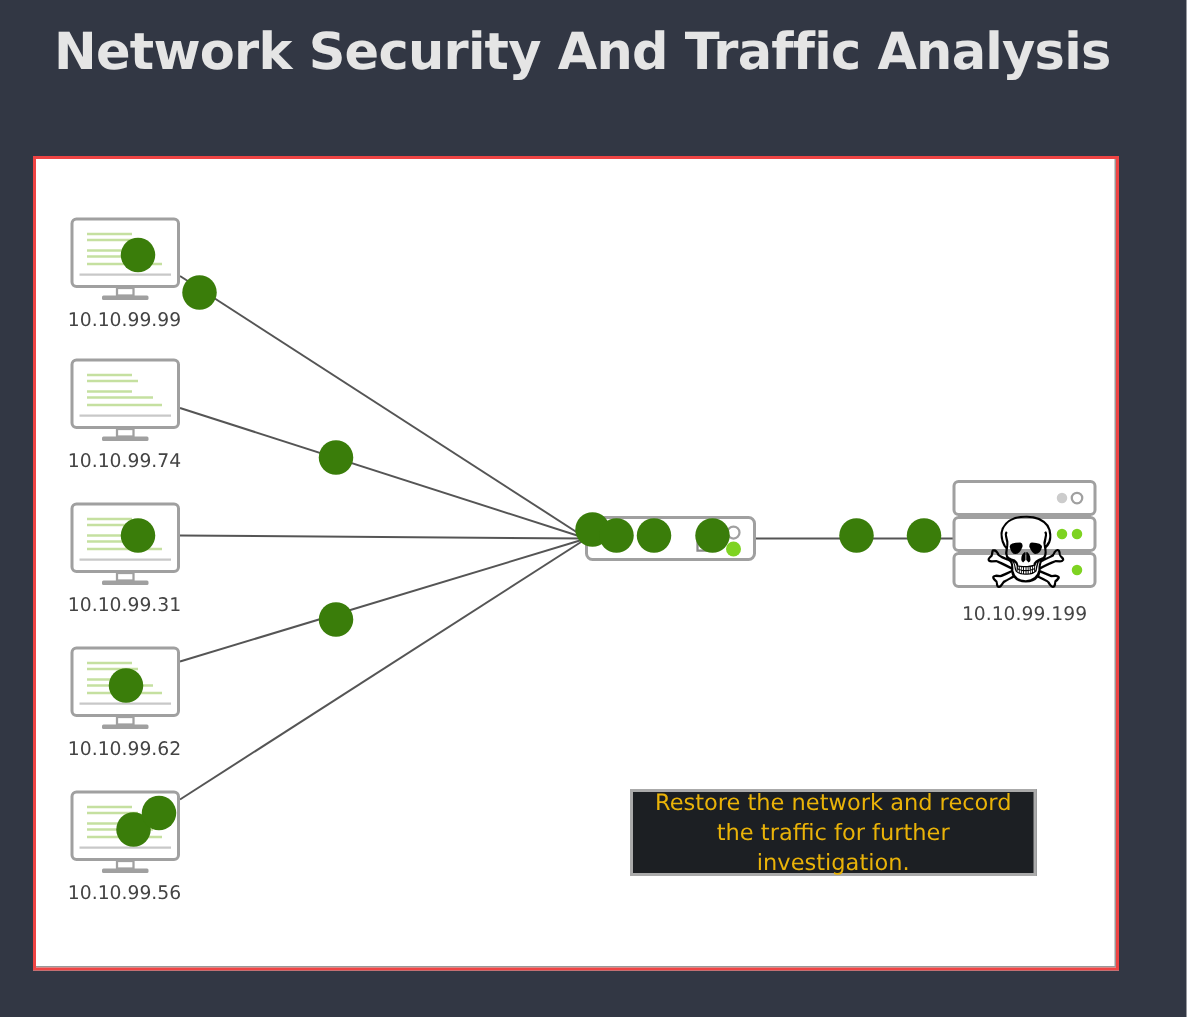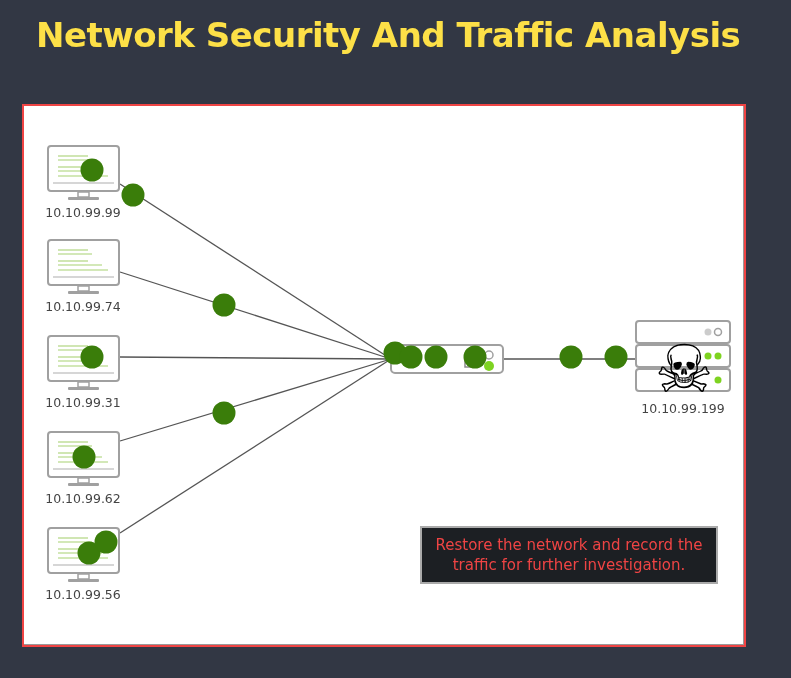--- a/index.html
+++ b/index.html
@@ -1,21 +1,21 @@
 <!DOCTYPE html>
 <html><head>
 <meta charset="utf-8">
 <style>
   html,body{margin:0;padding:0;}
   body{width:791px;height:678px;background:#323744;position:relative;overflow:hidden;font-family:"DejaVu Sans",sans-serif;}
-  #title{position:absolute;left:36px;top:12px;margin:0;color:#fde047;font-family:"DejaVu Sans",sans-serif;font-weight:bold;font-size:34px;letter-spacing:-0.5px;line-height:46px;}
+  #title{position:absolute;left:36px;top:12px;margin:0;color:#e5e5e5;font-family:"DejaVu Sans",sans-serif;font-weight:bold;font-size:34px;letter-spacing:-0.5px;line-height:46px;}
   #canvas{position:absolute;left:22px;top:104px;width:720px;height:539px;background:#ffffff;border:2px solid #ef4444;box-shadow:inset -1px -1px 0 #999;}
   #diagram{position:absolute;left:0;top:0;}
   .ip{font-family:"DejaVu Sans",sans-serif;font-size:12.5px;fill:#444;}
-  #msg{position:absolute;left:396px;top:420px;width:298px;height:58px;background:#1c1f23;border:2px solid #aaa;box-sizing:border-box;color:#ef4444;font-family:"DejaVu Sans",sans-serif;font-size:15px;line-height:20px;text-align:center;display:flex;align-items:center;justify-content:center;padding:0 8px;}
+  #msg{position:absolute;left:396px;top:420px;width:271px;height:58px;background:#1c1f23;border:2px solid #aaa;box-sizing:border-box;color:#eab308;font-family:"DejaVu Sans",sans-serif;font-size:15px;line-height:20px;text-align:center;display:flex;align-items:center;justify-content:center;padding:0 8px;}
 </style>
 </head>
 <body>
 
 <h1 id="title">Network Security And Traffic Analysis</h1>
 
 <div id="canvas">
   <svg id="diagram" width="720" height="539">
     <defs>
       <g id="pc">

